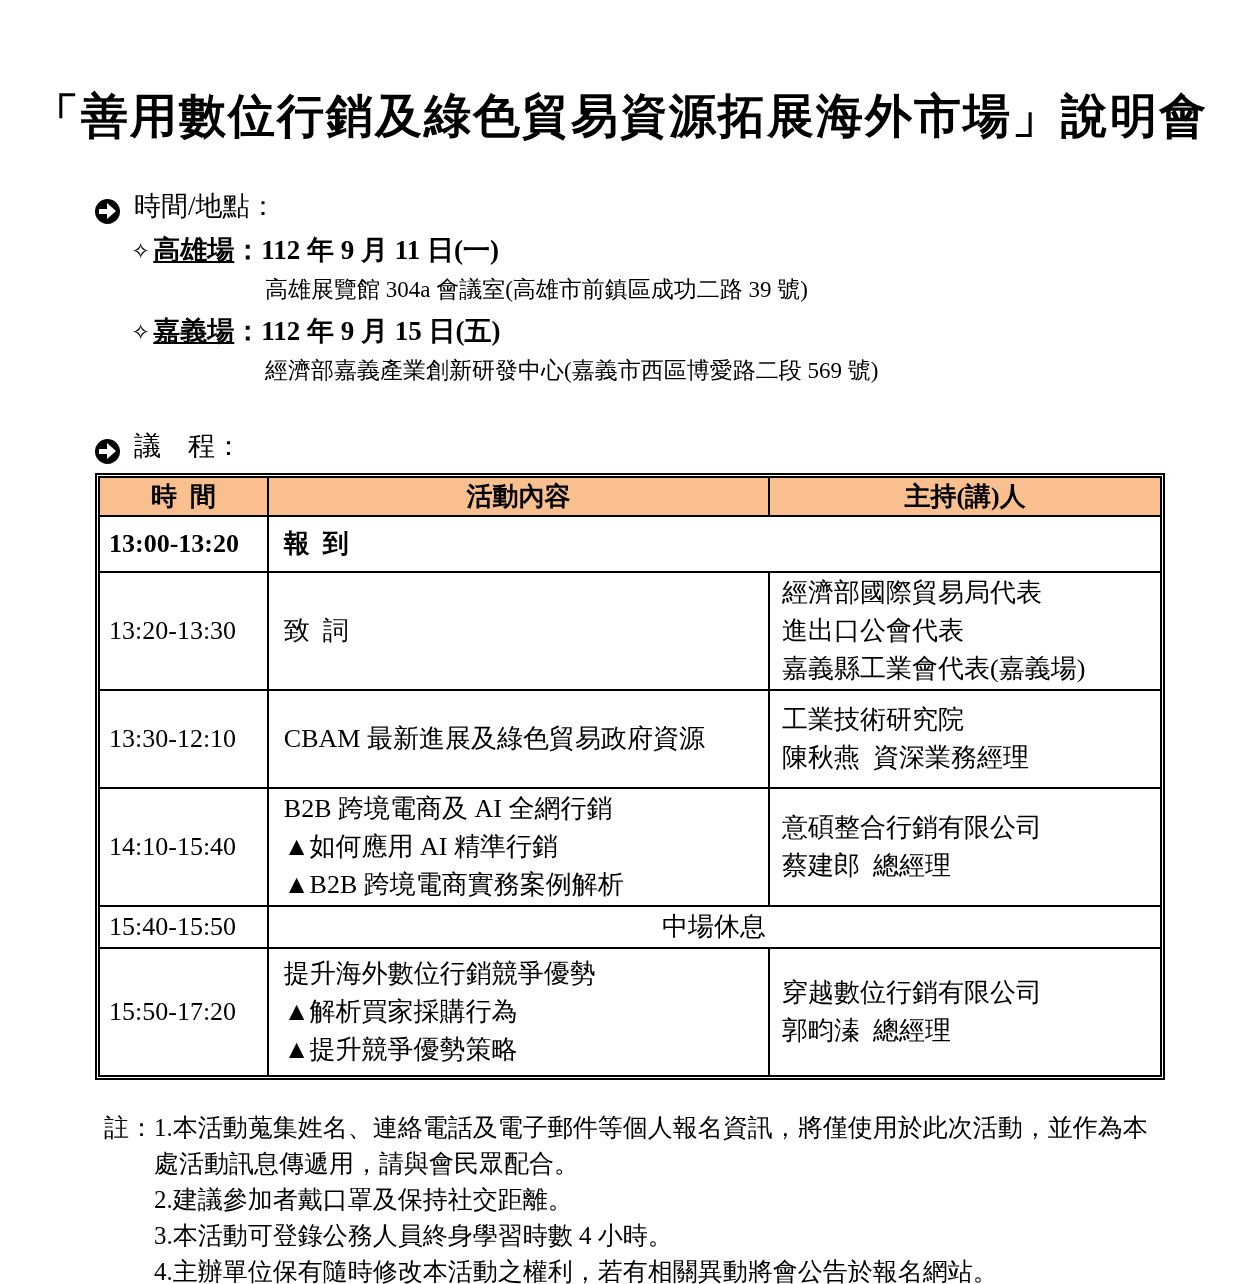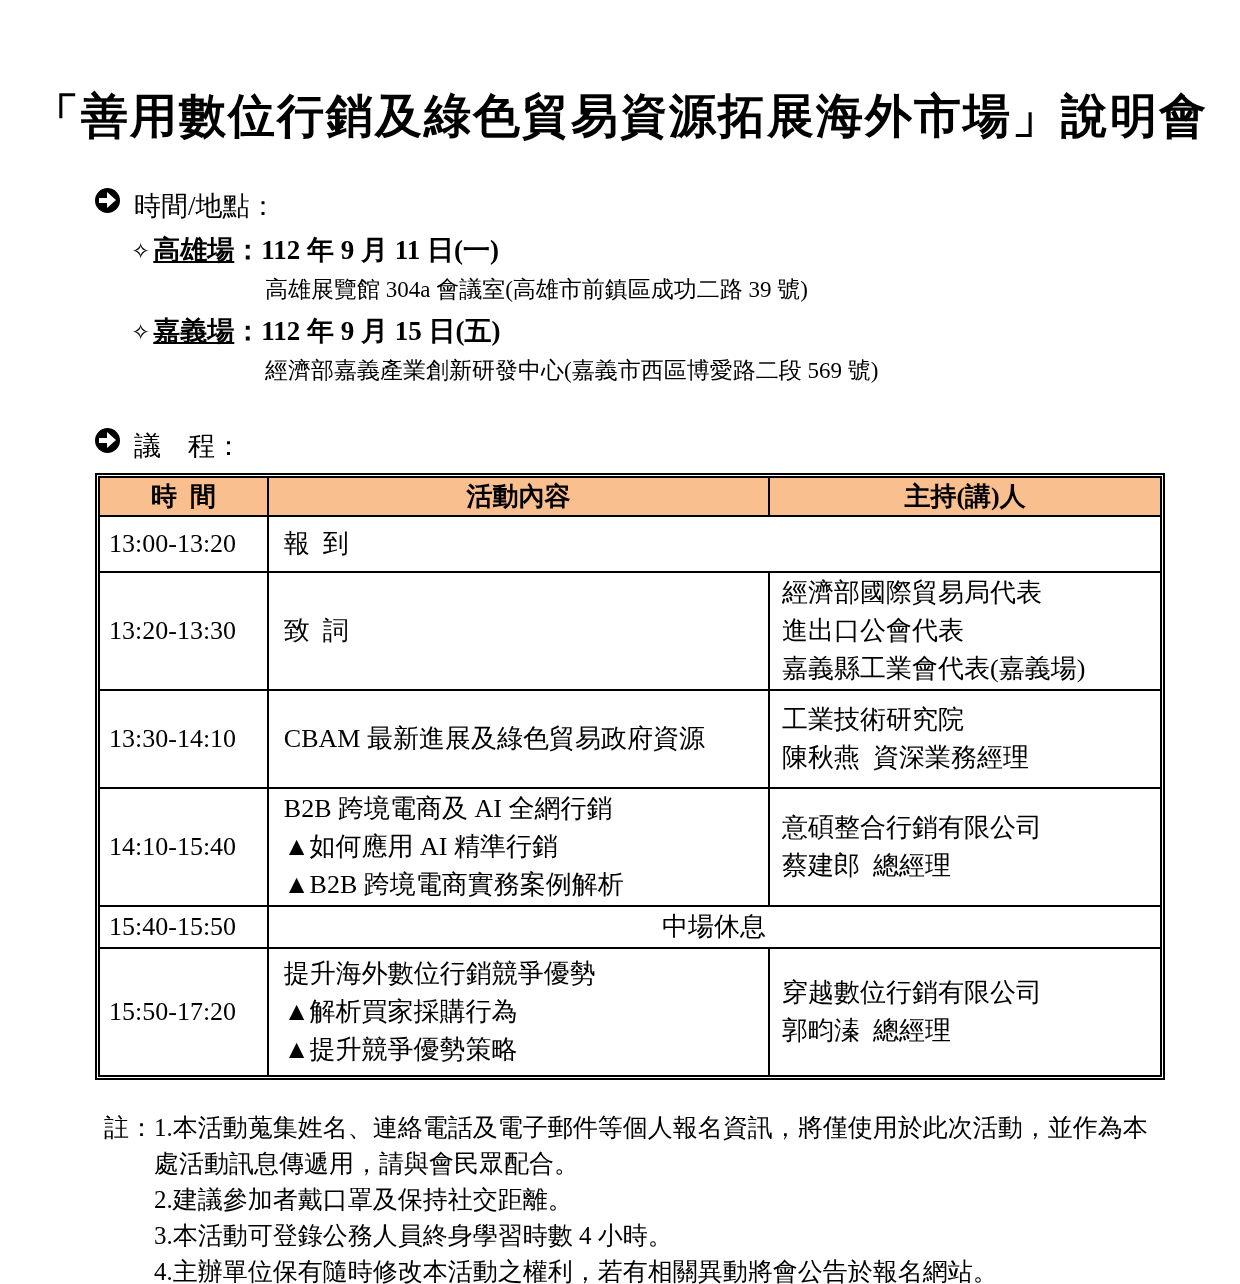--- a/index.html
+++ b/index.html
@@ -11,21 +11,21 @@
   }
   .pre { white-space: pre-wrap; }
 
   .doc-title {
     margin-top: 85px; text-align: center;
     font-size: 47px; font-weight: bold; letter-spacing: 2px;
   }
 
   .section-head {
     margin: 40px 0 0 95px; font-size: 27px;
-    display: flex; align-items: flex-start; gap: 14px; font-family: Liberation Serif, serif;
+    display: flex; align-items: flex-end; gap: 14px; font-family: Liberation Serif, serif;
   }
   .section-head.agenda { margin-top: 42px; }
 
   
   .circle-arrow {
     width: 25px; height: 25px; flex: none;
     background: #000; border-radius: 50%;
     position: relative; display: inline-block;
   }
   .circle-arrow::before {
@@ -61,21 +61,21 @@
   table.agenda thead th {
     background: #FABF8F; height: 28px;
     font-size: 26px; font-weight: bold; text-align: center; font-family: Liberation Serif, serif;
   }
   table.agenda td { font-size: 26px; vertical-align: middle; }
   td.time-cell { padding-left: 9px; }
   td.content-cell { padding-left: 15px; }
   td.speaker-cell { padding-left: 12px; }
   td.span-center { text-align: center; padding-left: 0; }
   .cell-line { line-height: 38px; }
-  tr.h52  { height: 56px; }
+  tr.h52  { height: 56px; font-weight: bold; }
   tr.h108 { height: 108px; }
   tr.h98  { height: 98px; }
   tr.h116 { height: 116px; }
   tr.h42  { height: 42px; }
   tr.h128 { height: 128px; }
 
   .notes {
     display: flex; margin: 30px 78px 0 104px;
     font-size: 25px; line-height: 36px;
   }
@@ -141,21 +141,21 @@
           <td class="content-cell">
             <div class="cell-line pre">致  詞</div>
           </td>
           <td class="speaker-cell">
             <div class="cell-line pre">經濟部國際貿易局代表</div>
             <div class="cell-line pre">進出口公會代表</div>
             <div class="cell-line pre">嘉義縣工業會代表(嘉義場)</div>
           </td>
         </tr>
         <tr class="h98">
-          <td class="time-cell">13:30-14:10</td>
+          <td class="time-cell">13:30-12:10</td>
           <td class="content-cell">
             <div class="cell-line pre">CBAM 最新進展及綠色貿易政府資源</div>
           </td>
           <td class="speaker-cell">
             <div class="cell-line pre">工業技術研究院</div>
             <div class="cell-line pre">陳秋燕  資深業務經理</div>
           </td>
         </tr>
         <tr class="h116">
           <td class="time-cell">14:10-15:40</td>

